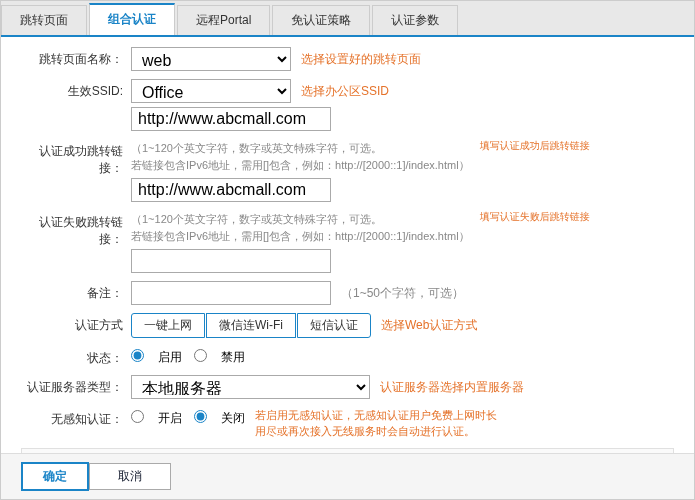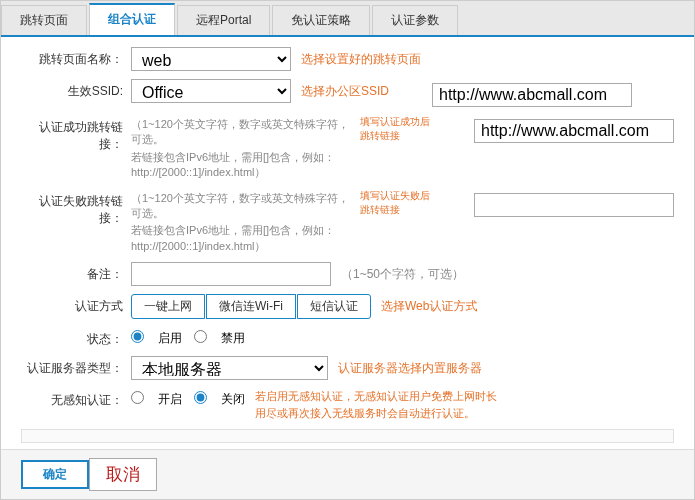--- a/index.html
+++ b/index.html
@@ -61,22 +61,21 @@
       text-align: right;
       padding-right: 8px;
       padding-top: 4px;
       color: #333;
       flex-shrink: 0;
       font-size: 12px;
     }
     .form-control-group {
       flex: 1;
       display: flex;
-      flex-direction: row;
-      gap: 43px;
+      flex-direction: column;
     }
     .hint-text {
       color: #e5722a;
       font-size: 12px;
       margin-left: 10px;
       padding-top: 4px;
       white-space: nowrap;
     }
     .inline-row {
       display: flex;
@@ -91,21 +90,21 @@
     }
     select {
       width: 160px;
       height: 24px;
     }
     input[type="text"] {
       width: 200px;
       height: 24px;
     }
     .select-wide {
-      width: 197px;
+      width: 239px;
     }
     .input-wide {
       width: 220px;
     }
     .sub-hint {
       font-size: 11px;
       color: #888;
       margin-top: 2px;
       line-height: 1.4;
     }
@@ -171,25 +170,25 @@
     .btn-confirm {
       padding: 4px 20px;
       background: #fff;
       border: 2px solid #1a84c7;
       color: #1a84c7;
       font-size: 12px;
       cursor: pointer;
       font-weight: bold;
     }
     .btn-cancel {
-      padding: 4px 16px;
+      padding: 4px 28px;
       background: #fff;
       border: 1px solid #aaa;
-      color: #b91c1c;
-      font-size: 17px;
+      color: #0f172a;
+      font-size: 12px;
       cursor: pointer;
     }
     .long-hint {
       color: #e5722a;
       font-size: 11px;
       margin-left: 10px;
       line-height: 1.5;
       max-width: 300px;
     }
     input[type="radio"] {

